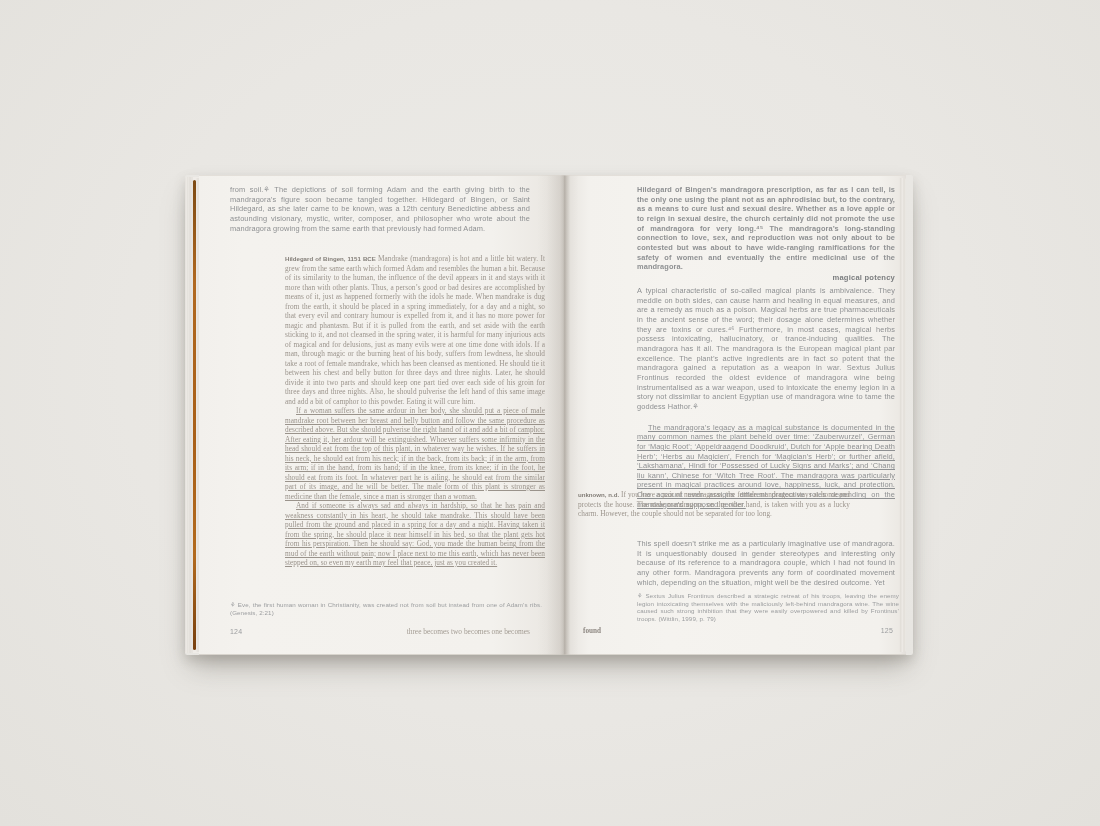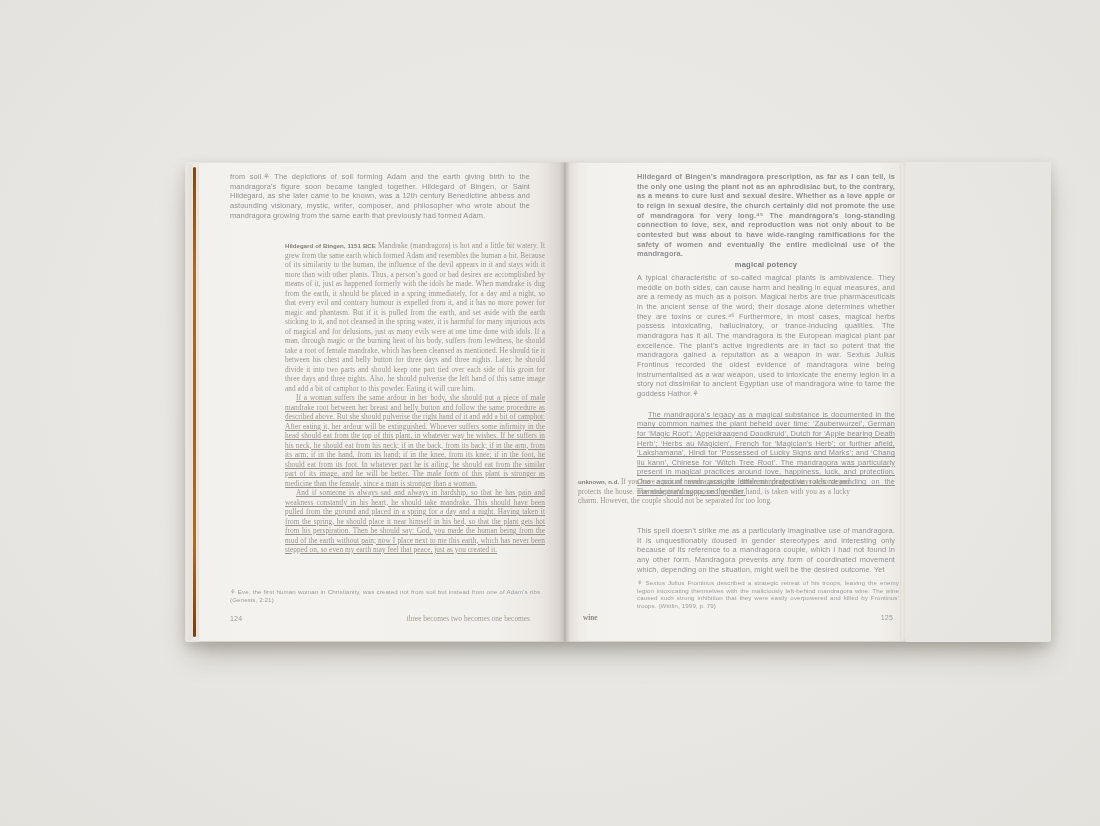--- a/index.html
+++ b/index.html
@@ -4,21 +4,21 @@
 <style>
   * { margin: 0; padding: 0; box-sizing: border-box; }
   html, body { width: 1100px; height: 826px; overflow: hidden; }
   body {
     font-family: "Liberation Sans", sans-serif;
     background: radial-gradient(ellipse at 50% 44%, #ecebe7 0%, #e9e7e3 55%, #e3e1dc 100%);
     position: relative;
   }
 
   .book {
-    position: absolute; left: 185px; top: 162px; width: 866px; height: 480px;
+    position: absolute; left: 185px; top: 175px; width: 728px; height: 480px;
     box-shadow: 0 16px 26px -6px rgba(96,90,80,0.40), 0 5px 12px rgba(96,90,80,0.22);
     border-radius: 2px;
   }
 
   
   .edge-stack {
     position: absolute; left: 0; top: 2px; bottom: 2px; width: 14px;
     background:
       linear-gradient(to right,
         #dedad4 0px, #efece8 1px, #e2dfd9 3px, #f0ede9 4px,
@@ -73,21 +73,21 @@
     font-family: "Liberation Serif", serif;
     font-size: 7.3px; line-height: 9.5px; letter-spacing: 0.05px;
     color: #9a938b; text-align: justify;
   }
   .serif-quote p + p { text-indent: 11px; text-decoration: underline; }
   .attribution {
     font-family: "Liberation Sans", sans-serif;
     font-weight: bold; font-size: 6.1px; color: #827d77; letter-spacing: 0;
   }
   .heading {
-    font-weight: bold; font-size: 7.6px; color: #7b7d7f; text-align: center;
+    font-weight: bold; font-size: 7.6px; color: #7b7d7f; text-align: right;
     letter-spacing: 0.2px;
   }
   .footnote {
     font-size: 6.2px; line-height: 7.7px; color: #9a9c9e; text-align: justify;
     letter-spacing: 0.1px;
   }
   .footer-row {
     position: absolute; display: flex; justify-content: space-between; align-items: baseline;
   }
   .pagenum { font-size: 7px; color: #9b9d9f; letter-spacing: 0.2px; }
@@ -156,17 +156,17 @@
 
   <div class="rp-quote serif-quote">
     <p><span class="attribution">unknown, n.d. </span><span>If you have a pair of mandragoras, the female mandragora stays at home and protects the house. The male mandragora, on the other hand, is taken with you as a lucky charm. However, the couple should not be separated for too long.</span></p>
   </div>
 
   <div class="rp-spell sans-body">This spell doesn’t strike me as a particularly imaginative use of mandragora. It is unquestionably doused in gender stereotypes and interesting only because of its reference to a mandragora couple, which I had not found in any other form. Mandragora prevents any form of coordinated movement which, depending on the situation, might well be the desired outcome. Yet</div>
 
   <div class="rp-footnote footnote"><span>⚘</span><span> Sextus Julius Frontinus described a strategic retreat of his troops, leaving the enemy legion intoxicating themselves with the maliciously left-behind mandragora wine. The wine caused such strong inhibition that they were easily overpowered and killed by Frontinus’ troops. (Wittlin, 1999, p. 79)</span></div>
 
   <div class="footer-row rp-footer">
-    <span class="chapter-title">wine</span>
+    <span class="chapter-title">found</span>
     <span class="pagenum">125</span>
   </div>
 
 </div>
 
 </body></html>

